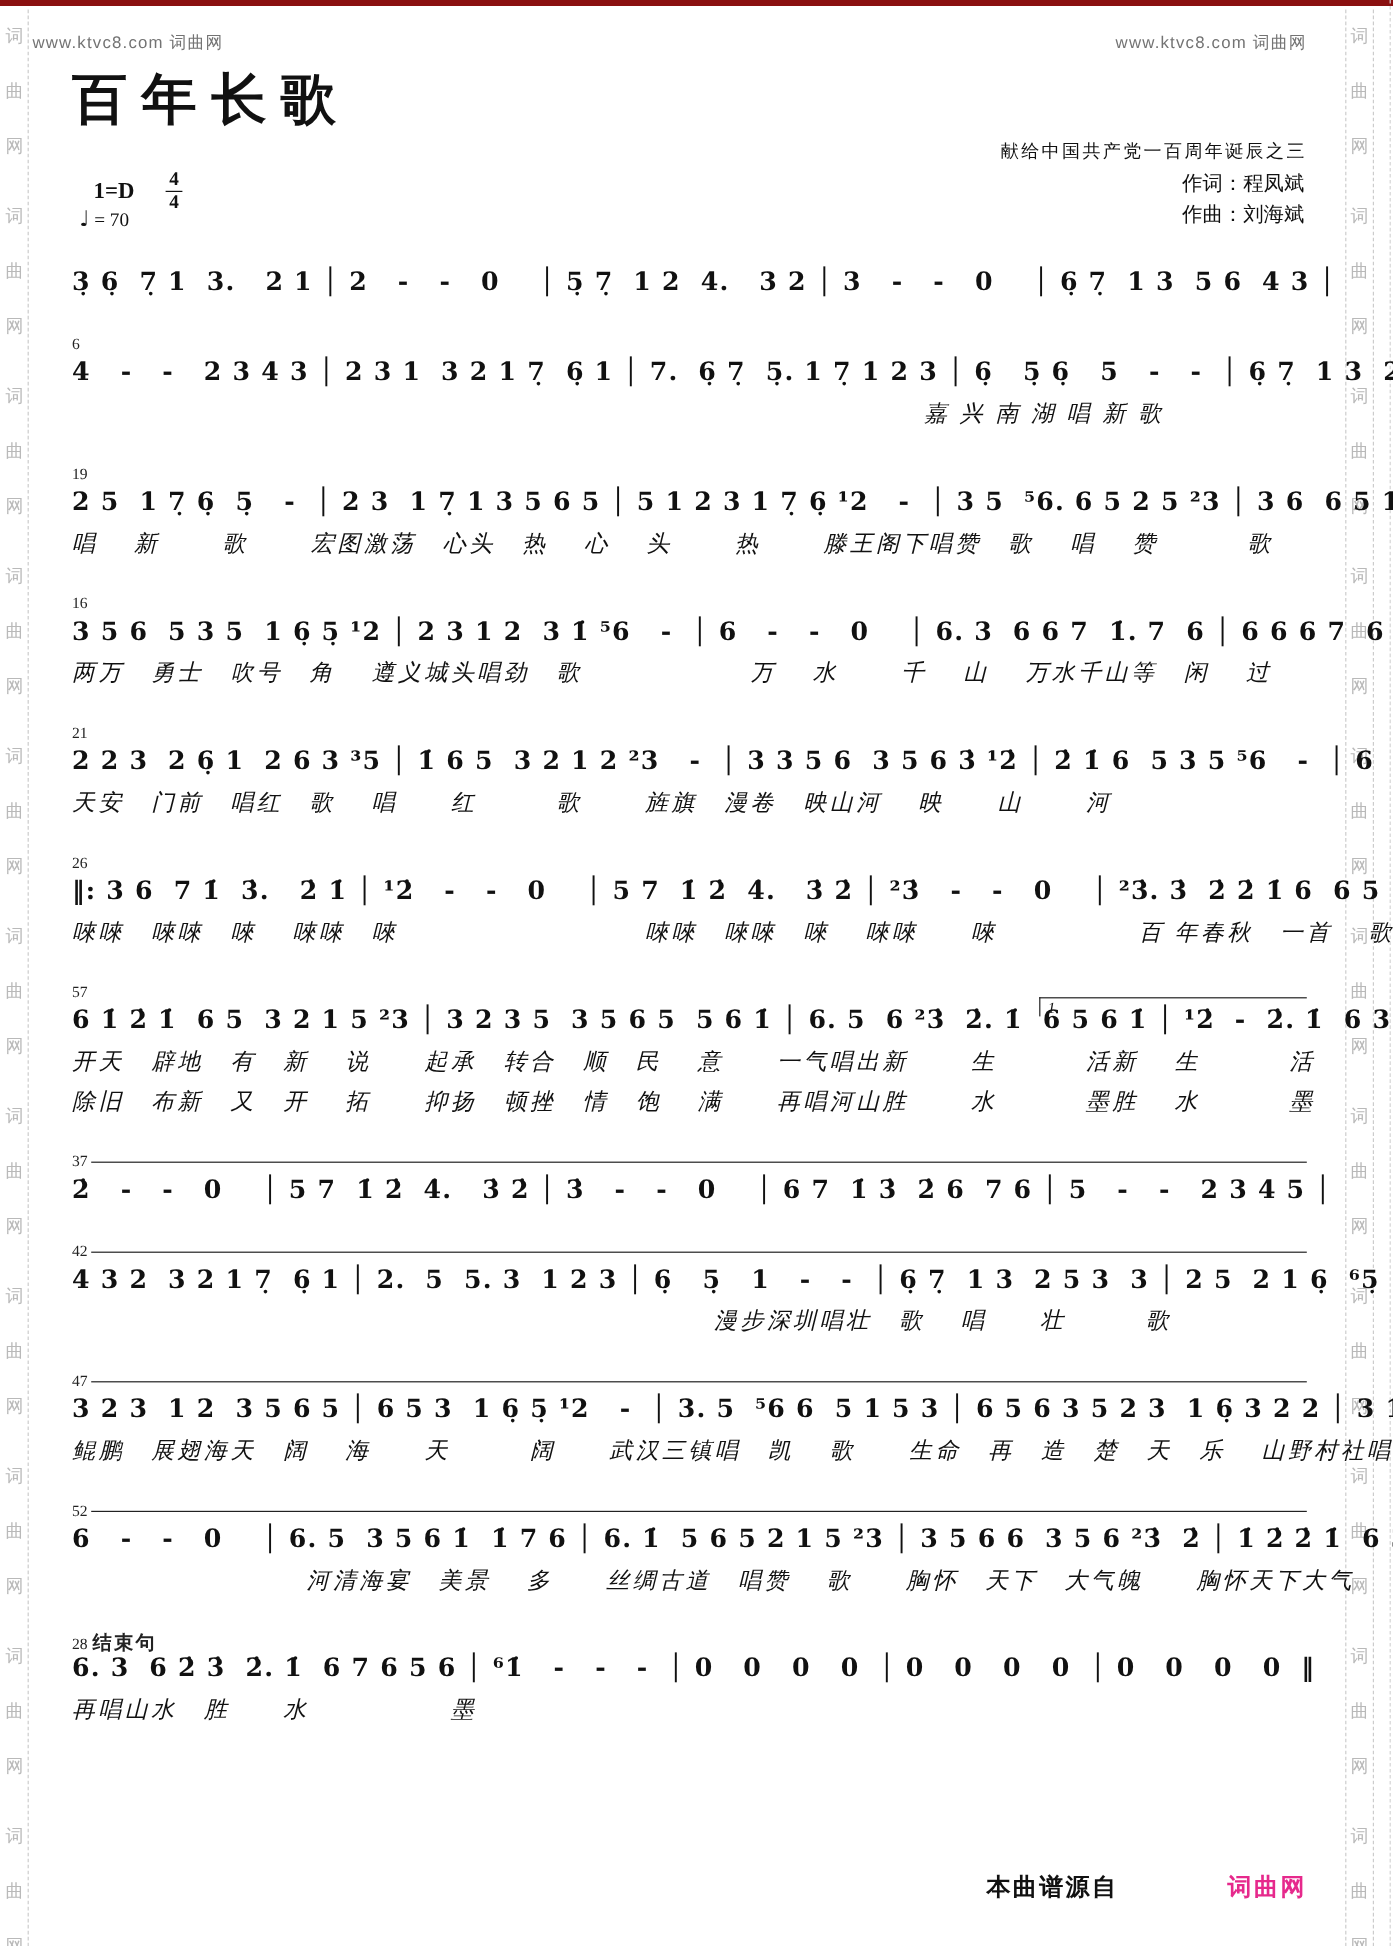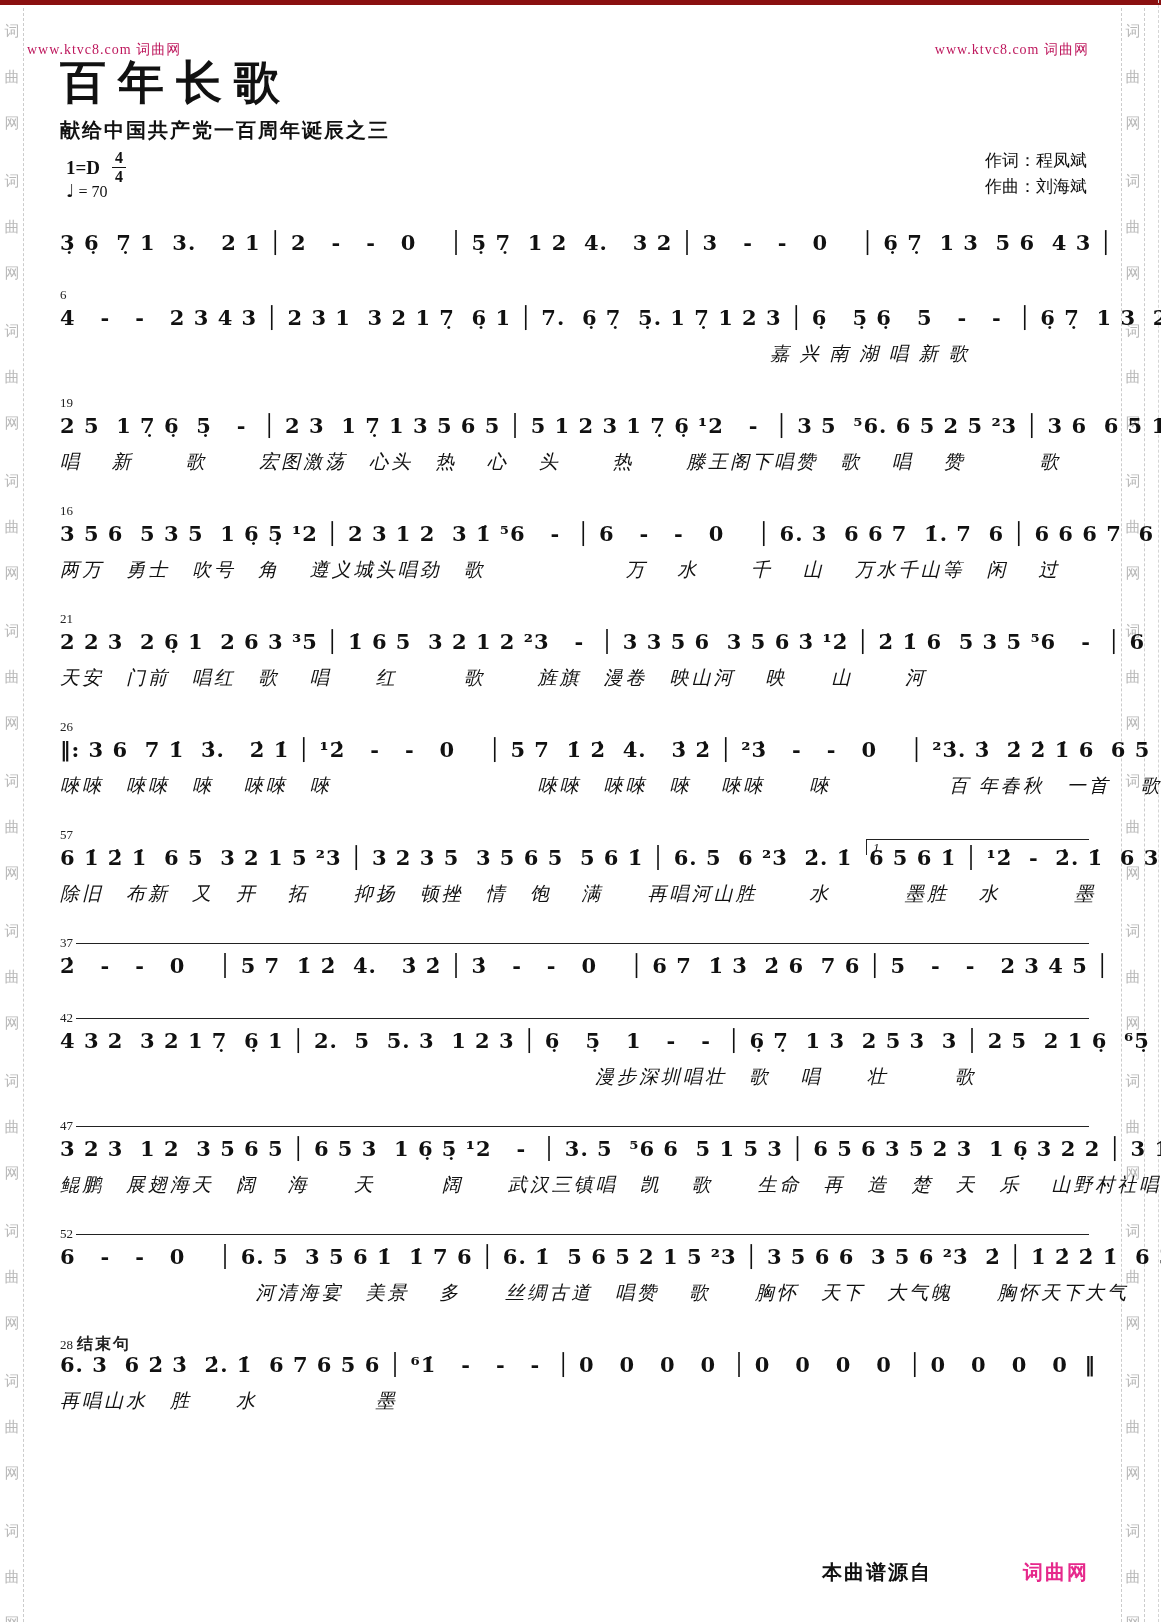--- a/index.html
+++ b/index.html
@@ -5,29 +5,29 @@
   html,body{margin:0;padding:0;background:#e9e9e9;}
   .page{position:relative;width:1161px;height:1622px;background:#ffffff;overflow:hidden;
         font-family:"Liberation Serif","DejaVu Serif",serif;color:#111;}
   .topline{position:absolute;top:0;left:0;right:0;height:5px;}
   
   .wm{position:absolute;top:8px;bottom:0;width:22px;display:flex;flex-direction:column;
       align-items:center;color:#b9b9b9;font-size:15px;line-height:46px;user-select:none;}
   .wm.left{left:1px;border-right:1px dashed #cccccc;}
   .wm.right{right:16px;border-left:1px dashed #cccccc;border-right:1px dashed #cccccc;}
   .wm-edge{position:absolute;top:0;bottom:0;right:2px;width:0;border-left:1px dashed #d5d5d5;}
-  .site{position:absolute;top:41px;font-family:Liberation Serif, serif;
-        font-size:14px;letter-spacing:1px;color:#be185d;}
+  .site{position:absolute;top:27px;font-family:Liberation Sans, sans-serif;
+        font-size:14px;letter-spacing:1px;color:#737373;}
   .site.l{left:27px;} .site.r{right:72px;}
   
   .score{position:absolute;left:60px;right:72px;top:58px;}
   .title{text-align:left;font-size:46px;font-weight:bold;letter-spacing:12px;line-height:1.1;}
-  .subtitle{text-align:left;font-size:20px;font-weight:bold;letter-spacing:2px;margin-top:8px;}
+  .subtitle{text-align:right;font-size:15px;font-weight:normal;letter-spacing:2px;margin-top:8px;}
   .meta{position:relative;height:62px;margin-top:4px;}
-  .keyrow{position:absolute;left:6px;top:2px;font-size:19px;font-weight:bold;display:flex;align-items:center;gap:12px;}
+  .keyrow{position:absolute;left:18px;top:2px;font-size:19px;font-weight:bold;display:flex;align-items:center;gap:26px;}
   .frac{display:inline-flex;flex-direction:column;align-items:center;font-size:16px;line-height:1.05;}
   .frac .bar{width:14px;border-top:1.5px solid #111;margin:1px 0;}
   .temporow{position:absolute;left:6px;top:32px;font-size:16px;}
   .temporow .nq{font-family:"DejaVu Sans",sans-serif;font-size:18px;}
   .credits{position:absolute;right:2px;top:0;font-size:17px;line-height:1.55;text-align:center;}
   
   .systems{margin-top:2px;}
   .system{position:relative;margin-bottom:29px;}
   .sys-head{height:16px;font-size:13px;color:#222;}
   .sys-label{font-size:16px;font-weight:bold;margin-left:4px;letter-spacing:2px;}
@@ -177,20 +177,21 @@
         </div>
         <div class="system">
           <div class="sys-head"><span>26</span></div>
           <div class="notes">‖: 3 6  7 1̇  3̇.   2̇ 1̇ │ ¹2̇   -   -   0    │ 5 7  1̇ 2̇  4̇.   3̇ 2̇ │ ²3̇   -   -   0    │ ²3̇. 3̇  2̇ 2̇ 1̇ 6  6 5  3 │</div>
           <div class="lyric">唻唻　唻唻　唻　 唻唻　唻　　　　　　　　　 唻唻　唻唻　唻　 唻唻　　唻　　　　　 百 年春秋　一首　 歌</div>
         </div>
         <div class="system">
           <div class="sys-head"><span>57</span></div>
           <div class="volta">1.</div>
           <div class="notes">6 1̇ 2̇ 1̇  6 5  3 2 1 5 ²3 │ 3 2 3 5  3 5 6 5  5 6 1̇ │ 6. 5  6 ²3̇  2̇. 1̇  6 5 6 1̇ │ ¹2̇  -  2̇. 1̇  6 3 5 6 │ ⁶1̇   -   -   0  │ 3 6  7 1̇  3̇.  2̇ 1̇ │</div>
+          <div class="lyric">开天　辟地　有　新　 说　　起承　转合　顺　民　 意　　一气唱出新　　 生　　　 活新　 生　　　 活</div>
           <div class="lyric">除旧　布新　又　开　 拓　　抑扬　顿挫　情　饱　 满　　再唱河山胜　　 水　　　 墨胜　 水　　　 墨</div>
         </div>
         <div class="system">
           <div class="sys-head"><span>37</span></div>
           <div class="notes">2̇   -   -   0    │ 5 7  1̇ 2̇  4̇.   3̇ 2̇ │ 3̇   -   -   0    │ 6 7  1̇ 3̇  2̇ 6  7 6 │ 5   -   -   2 3 4 5 │</div>
         </div>
         <div class="system">
           <div class="sys-head"><span>42</span></div>
           <div class="notes">4 3 2  3 2 1 7̣  6̣ 1 │ 2.  5  5. 3  1 2 3 │ 6̣   5̣   1   -   -  │ 6̣ 7̣  1 3  2 5 3  3 │ 2 5  2 1 6̣  ⁶5̣   -  │</div>
           <div class="lyric">漫步深圳唱壮　歌　 唱　　壮　　　歌</div>

